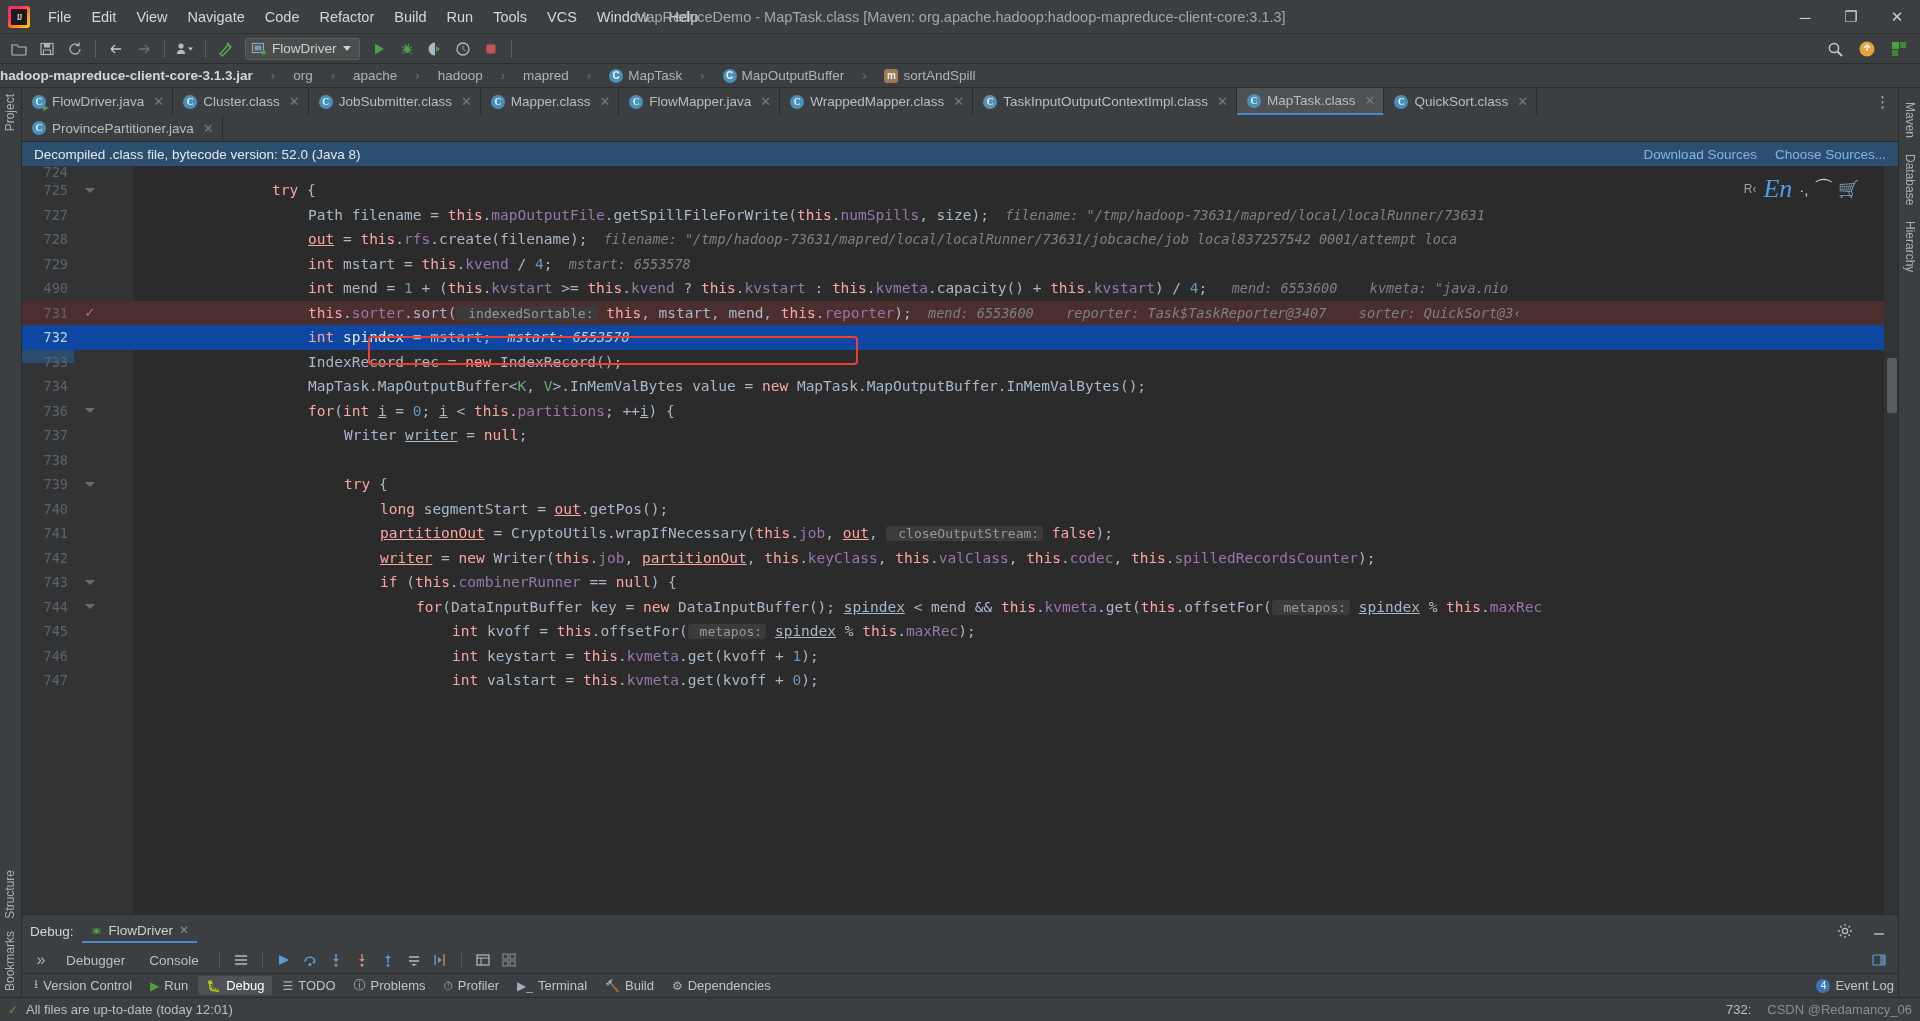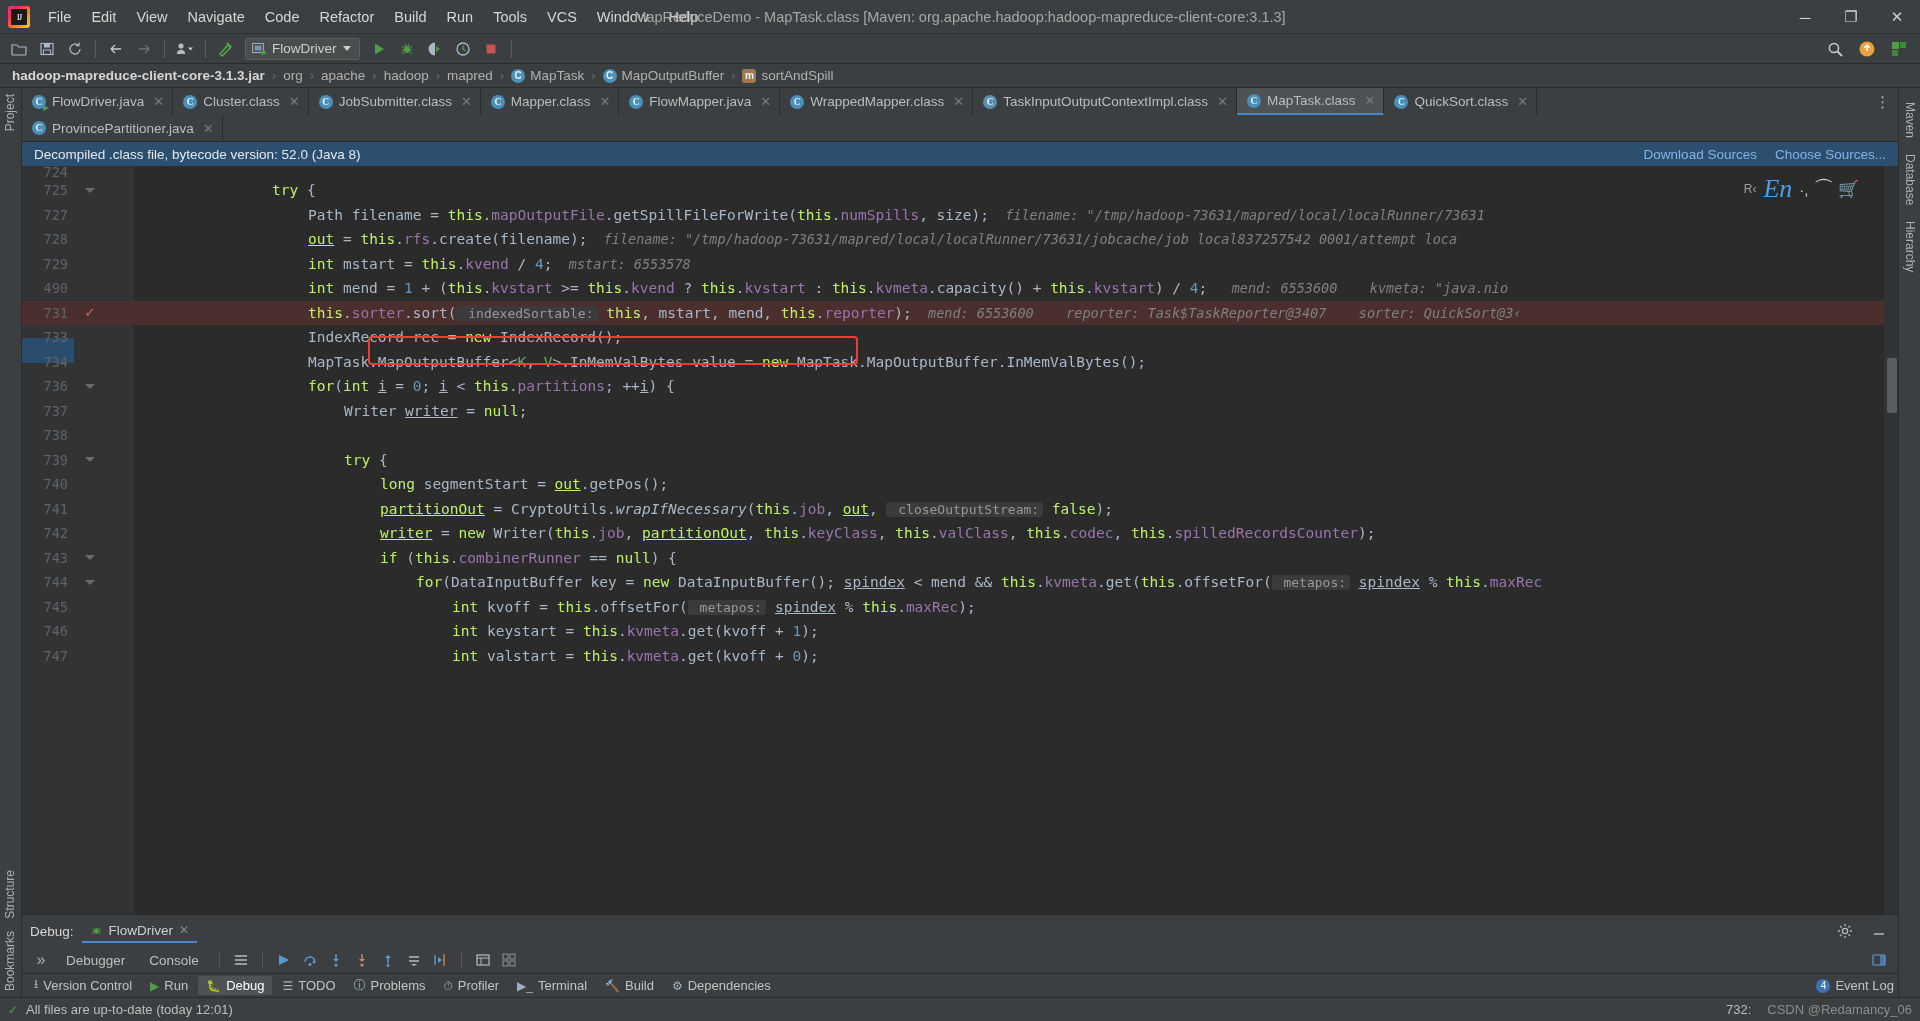--- a/index.html
+++ b/index.html
@@ -45,21 +45,21 @@
     border: 1px solid #5e6060; border-radius: 3px; background: #4a4d4e; margin: 0 4px;
   }
   .run-config .lbl { font-size: 13.5px; color: #cfcfcf; }
   .caret-dn { width: 0; height: 0; border-left: 4px solid transparent; border-right: 4px solid transparent;
     border-top: 5px solid #cfcfcf; }
   .tb-right { position: absolute; right: 8px; top: 0; height: 30px; display: flex; align-items: center; gap: 6px; }
 
   
   .breadcrumb {
     height: 24px; flex: 0 0 24px; background: #3c3f41; display: flex; align-items: center;
-    padding-left: 12px; gap: 0px; font-size: 13.5px; color: #a9b7c6; border-bottom: 1px solid #2b2b2b;
+    gap: 11px; font-size: 13.5px; color: #a9b7c6; border-bottom: 1px solid #2b2b2b;
   }
   .crumb { color: #b0b0b0; display: flex; align-items: center; gap: 5px; }
   .crumb.first { font-weight: bold; color: #d6d6d6; }
   .crumb-sep { color: #6e6e6e; margin: 0 7px; font-size: 13px; }
   .cicon { width: 14px; height: 14px; border-radius: 50%; background: #4a90b8; color: #e8f4fb;
     font-size: 10px; display: flex; align-items: center; justify-content: center; font-weight: bold; flex: 0 0 14px;}
   .cicon.m { background: #9e7b4f; border-radius: 3px; }
 
   
   .body-row { flex: 1 1 auto; display: flex; min-height: 0; position: relative; }
@@ -101,21 +101,21 @@
   
   .notice {
     height: 24px; flex: 0 0 24px; background: #2d4f6f; display: flex; align-items: center;
     padding: 0 12px; font-size: 13.5px; color: #e2e8ee; position: relative;
   }
   .notice .links { margin-left: auto; display: flex; gap: 18px; }
   .notice a { color: #82b3e8; text-decoration: none; font-size: 13.5px; }
 
   
   .editor-wrap { flex: 1 1 auto; display: flex; position: relative; min-height: 0; background: #2b2b2b; overflow: hidden; }
-  .kw { color: #bef264; }
+  .kw { color: #fca5a5; }
   .fld { color: #9876aa; }
   .num { color: #6897bb; }
   .hint { color: #808080; font-style: italic; font-size: 13.5px; }
   .hintbox { color: #999; background: #3b3b3b; border-radius: 3px; padding: 0 4px; font-style: normal; font-size: 13px;}
   .ul { text-decoration: underline; }
   .gen { color: #6aab73; }
   .lnum { width: 56px; flex: 0 0 56px; text-align: right; padding-right: 10px;
     font-family: "DejaVu Sans Mono", monospace; font-size: 13.5px; color: #606366; }
   .gmark { width: 24px; flex: 0 0 24px; display: flex; align-items: center; justify-content: center; color: #606366; }
   .gmark3 { width: 32px; flex: 0 0 32px; }
@@ -471,20 +471,26 @@
 
           <div class="row brk">
             <div class="lnum">731</div>
             <div class="gmark">
                 <span class="bp-check">✓</span>
               </div>
             <div class="gmark3"></div>
             <div class="codecell"><span style="padding-left:174px"></span><span class="kw">this</span>.<span class="fld">sorter</span>.sort(<span class="hintbox"> indexedSortable:</span> <span class="kw">this</span>, mstart, mend, <span class="kw">this</span>.<span class="fld">reporter</span>);<span class="hint">  mend: 6553600    reporter: Task$TaskReporter@3407    sorter: QuickSort@3‹</span></div>
           </div>
 
+          <div class="row exec-current">
+            <div class="lnum" style="color:#c8d4e3;">732</div>
+            <div class="gmark"></div>
+            <div class="gmark3"></div>
+            <div class="codecell"><span style="padding-left:174px"></span><span class="kw">int</span> <span style="color:#e8e8e8">spindex</span> = mstart;<span class="hint" style="color:#c3cbd4">  mstart: 6553578</span></div>
+          </div>
 
           <div class="row">
             <div class="lnum">733</div>
             <div class="gmark"></div>
             <div class="gmark3"></div>
             <div class="codecell"><span style="padding-left:174px"></span>IndexRecord rec = <span class="kw">new</span> IndexRecord();</div>
           </div>
 
           <div class="row">
             <div class="lnum">734</div>
@@ -530,21 +536,21 @@
             <div class="lnum">740</div>
             <div class="gmark"></div>
             <div class="gmark3"></div>
             <div class="codecell"><span style="padding-left:246px"></span><span class="kw">long</span> segmentStart = <span class="kw ul">out</span>.getPos();</div>
           </div>
 
           <div class="row">
             <div class="lnum">741</div>
             <div class="gmark"></div>
             <div class="gmark3"></div>
-            <div class="codecell"><span style="padding-left:246px"></span><span class="kw ul">partitionOut</span> = CryptoUtils.<span style="font-style:italic">wrapIfNecessary</span>(<span class="kw">this</span>.<span class="fld">job</span>, <span class="kw ul">out</span>, <span class="hintbox"> closeOutputStream:</span> <span class="kw">false</span>);</div>
+            <div class="codecell"><span style="padding-left:246px"></span><span class="kw ul">partitionOut</span> = CryptoUtils.<span style="">wrapIfNecessary</span>(<span class="kw">this</span>.<span class="fld">job</span>, <span class="kw ul">out</span>, <span class="hintbox"> closeOutputStream:</span> <span class="kw">false</span>);</div>
           </div>
 
           <div class="row">
             <div class="lnum">742</div>
             <div class="gmark"></div>
             <div class="gmark3"></div>
             <div class="codecell"><span style="padding-left:246px"></span><span class="kw ul">writer</span> = <span class="kw">new</span> Writer(<span class="kw">this</span>.<span class="fld">job</span>, <span class="kw ul">partitionOut</span>, <span class="kw">this</span>.<span class="fld">keyClass</span>, <span class="kw">this</span>.<span class="fld">valClass</span>, <span class="kw">this</span>.<span class="fld">codec</span>, <span class="kw">this</span>.<span class="fld">spilledRecordsCounter</span>);</div>
           </div>
 
           <div class="row">

